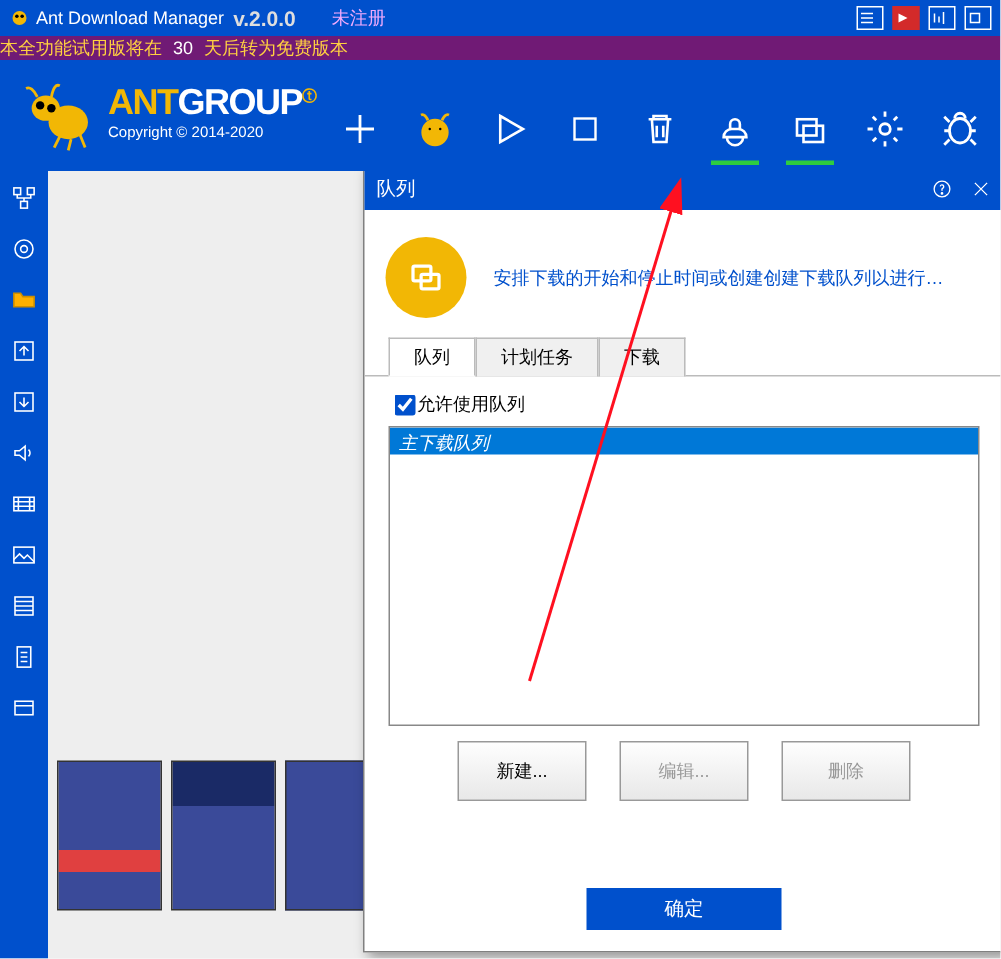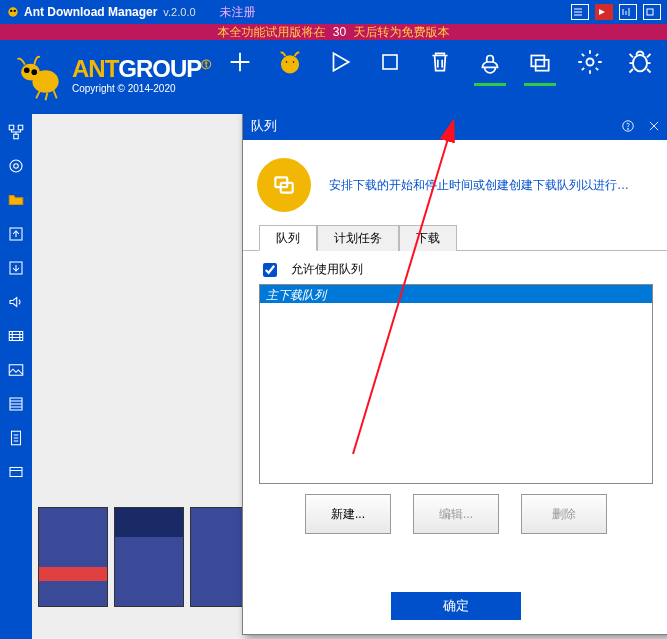--- a/index.html
+++ b/index.html
@@ -4,24 +4,24 @@
 <style>
   * { box-sizing: border-box; margin: 0; padding: 0; font-family: "Microsoft YaHei", Arial, sans-serif; }
   body { width: 667px; height: 639px; background: #eee; overflow: hidden; position: relative; }
   
   .titlebar { background: #0050cc; height: 24px; display: flex; align-items: center; padding: 0 6px; color: #fff; font-size: 12px; }
   .titlebar svg { margin-right: 4px; }
   .tb-right { margin-left: auto; display: flex; gap: 6px; align-items: center; }
   .tb-right .box { width: 18px; height: 16px; border: 1px solid #fff; display:flex; align-items:center; justify-content:center; }
   .tb-right .box.red { background:#d32a2a; border-color:#d32a2a; }
   
-  .trialbar { background: #be185d; height: 16px; color: #ffd040; font-size: 12px; text-align:center; }
+  .trialbar { background: #701a75; height: 16px; color: #ffd040; font-size: 12px; }
   .trialbar .days { color:#fff; }
   
-  .header { background: #0050cc; display:flex; align-items:flex-start; padding: 4px 8px 10px; }
+  .header { background: #0050cc; display:flex; align-items:flex-end; padding: 4px 8px 10px; }
   .logo-zone { display:flex; align-items:center; }
   .ant-svg { width:60px; height:60px; }
   .brand { margin-left: 4px; color:#f2b705; }
   .brand-text { font-size: 24px; font-weight: 800; font-family: Arial, sans-serif; letter-spacing: -1px; }
   .brand-text .g { color:#fff; }
   .copyright { color:#fff; font-size: 10px; }
   .tools { display:flex; gap: 14px; margin-left: 12px; align-items:center; }
   .tool { width: 36px; height: 36px; display:flex; align-items:center; justify-content:center; color:#fff; position:relative; }
   .tool svg { stroke:#fff; fill:none; stroke-width:1.6; }
   .ant-icon svg { stroke: #f2b705; fill:#f2b705; }
@@ -48,47 +48,47 @@
   .dlg-head { display:flex; align-items:center; padding: 18px 14px 12px; gap:18px; }
   .dlg-icon { width:54px; height:54px; border-radius:50%; background:#f2b705; display:flex; align-items:center; justify-content:center; }
   .dlg-icon svg { width:26px; height:26px; stroke:#fff; fill:none; stroke-width:2; }
   .dlg-desc { color:#0050cc; font-size:12px; flex:1; }
   
   .tabs { display:flex; border-bottom:1px solid #bbb; padding-left: 16px; }
   .tab { height:26px; padding:0 16px; border:1px solid #bbb; border-bottom:none; background:#f0f0f0; font-size:12px; display:flex; align-items:center; margin-right:0; position:relative; top:1px; }
   .tab.active { background:#fff; border-bottom:1px solid #fff; }
   
   .tab-body { flex:1; padding: 10px 16px 8px; display:flex; flex-direction:column; }
-  .checkbox-row { display:flex; align-items:center; gap:14px; font-size:12px; margin-bottom:6px; padding-left:4px; }
+  .checkbox-row { display:flex; align-items:center; gap:1px; font-size:12px; margin-bottom:6px; padding-left:4px; }
   .checkbox-row input { accent-color:#0050cc; width:14px; height:14px; }
   
   .listbox { flex:1; border:1px solid #888; background:#fff; overflow:hidden; }
   .list-item { background:#0078d7; color:#fff; font-size:12px; padding:2px 6px; height:18px;font-style:italic; }
   
   .btn-row { display:flex; gap:22px; justify-content:center; padding: 10px 0 6px; }
   .btn { width:86px; height:40px; border:1px solid #999; background:linear-gradient(#fefefe,#e8e8e8); font-size:12px; display:flex; align-items:center; justify-content:center; }
   .btn.disabled { color:#999; }
   
   .ok-row { display:flex; justify-content:space-around; padding: 4px 40px 14px; gap:30px; }
   .okbtn { width:130px; height:28px; background:#0050cc; color:#fff; font-size:13px; display:flex; align-items:center; justify-content:center;margin-top:40px; }
   
   .arrow-svg { position:absolute; pointer-events:none; z-index:50; left:0; top:0; }
-  .ver { color:#dedede; font-size:11px; margin-left:6px; }
+  .ver { color:#dedede; font-size:14px; margin-left:6px;font-weight:bold; }
   .reg { color:#f0abfc; margin-left:24px; font-size:12px; }
 </style>
 </head>
 <body>
 
 <div class="titlebar">
   <svg width="14" height="14" viewBox="0 0 24 24">
       <circle cx="12" cy="12" r="8" fill="#f2b705"></circle>
       <circle cx="9" cy="10" r="2" fill="#000"></circle>
       <circle cx="15" cy="10" r="2" fill="#000"></circle>
     </svg>
-  <span style="font-weight:bold;">Ant Download Manager</span>
+  <span style="font-weight:normal;">Ant Download Manager</span>
   <span class="ver">v.2.0.0</span>
   <span class="reg">未注册</span>
   <div class="tb-right">
     <div class="box">
         <svg width="10" height="10">
           <path d="M1 2h8M1 5h8M1 8h8" stroke="#fff"></path>
         </svg>
       </div>
     <div class="box red">
         <svg width="10" height="10">

